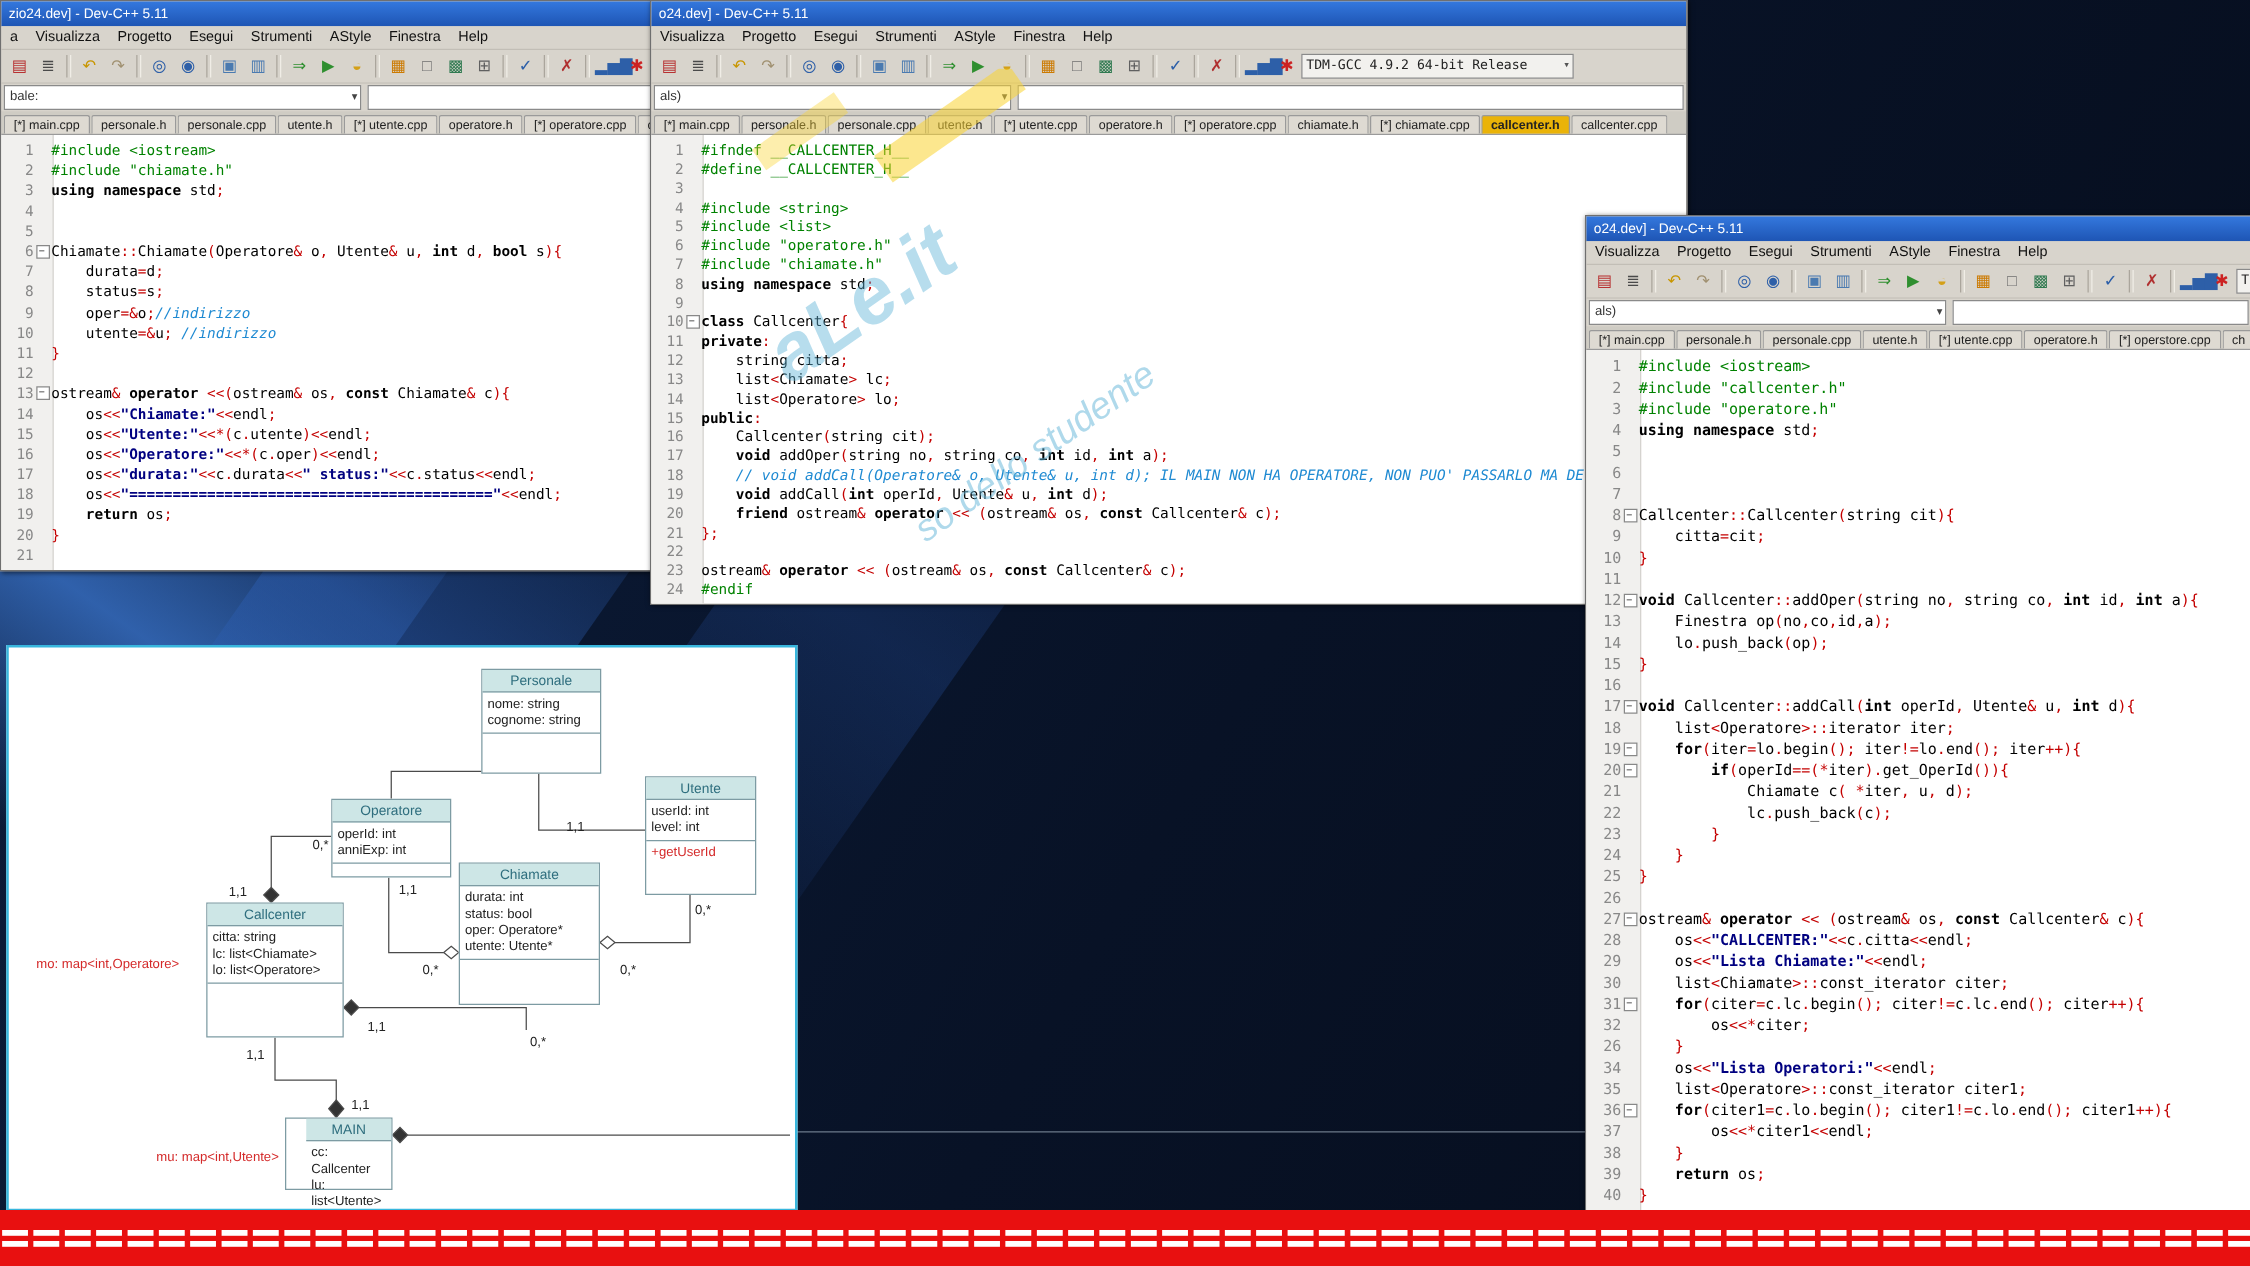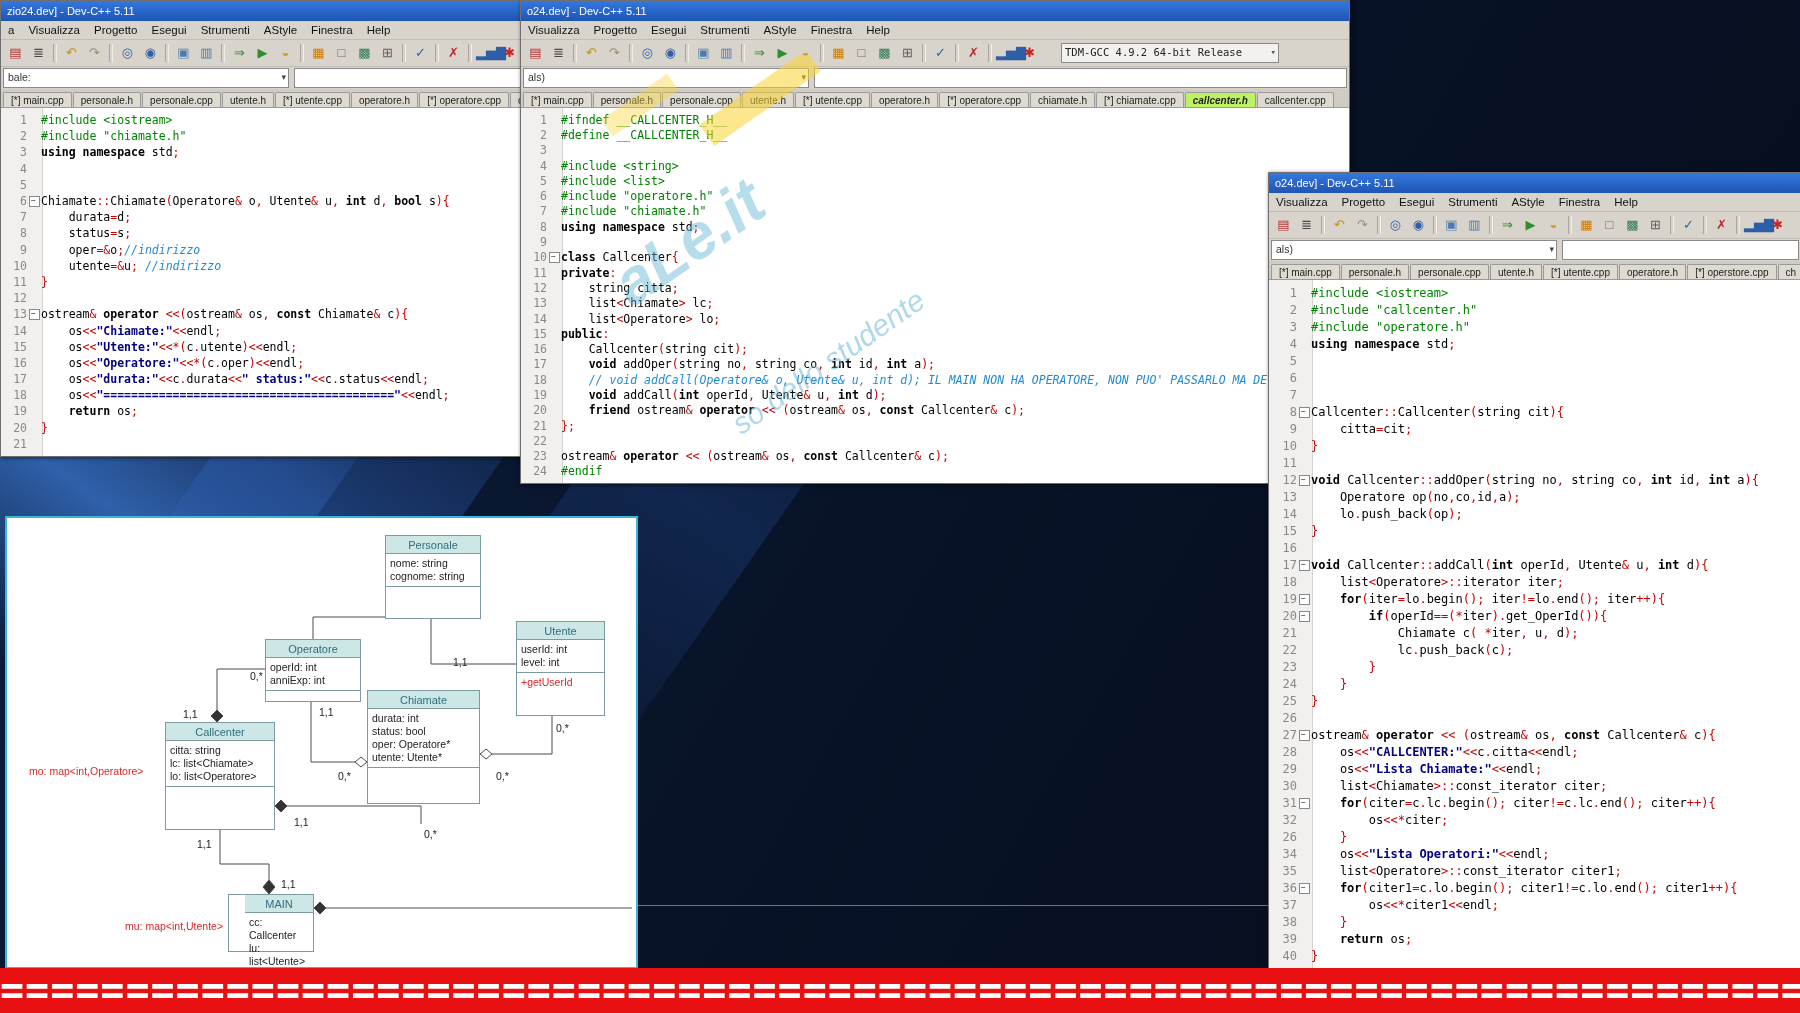--- a/index.html
+++ b/index.html
@@ -24,35 +24,35 @@
     white-space:nowrap;overflow:hidden;}
   .menubar{height:18px;flex:none;display:flex;align-items:center;background:#d8d4cc;
     border-bottom:1px solid #c2beb6;overflow:hidden;}
   .mitem{font-size:11.5px;color:#111;padding:2px 7px;white-space:nowrap;cursor:default;}
   .toolbar{height:26px;flex:none;display:flex;align-items:center;padding-left:3px;
     background:#d8d4cc;border-bottom:1px solid #c2beb6;overflow:hidden;}
   .tbico{width:21px;height:20px;text-align:center;line-height:20px;font-size:13px;
     flex:none;border:1px solid transparent;}
   .tbsep{width:2px;height:18px;margin:0 3px;border-left:1px solid #aaa59c;
     border-right:1px solid #f0ede6;flex:none;}
-  .tbcombo{flex:none;margin-left:20px;width:210px;height:18px;background:#f2f1ee;
+  .tbcombo{flex:none;margin-left:0;width:210px;height:18px;background:#f2f1ee;
     border:1px solid #8a8a8a;font-size:10.5px;line-height:17px;padding:0 3px;
     color:#222;white-space:nowrap;overflow:hidden;position:relative;font-family:"DejaVu Sans Mono",monospace;}
   .combo-arrow{position:absolute;right:2px;top:0;font-size:9px;color:#555;}
   .comborow{height:22px;flex:none;display:flex;align-items:center;gap:5px;
     padding:0 2px;background:#d8d4cc;overflow:hidden;}
   .combo{height:18px;background:#fff;border:1px solid #8a8a8a;font-size:10.5px;
     line-height:17px;color:#333;padding:0 4px;position:relative;overflow:hidden;flex:none;}
   .combo .combo-arrow{color:#444;}
   .tabsrow{height:18px;flex:none;display:flex;align-items:flex-end;background:#cfccc4;
     padding-left:2px;border-bottom:1px solid #9a9a9a;overflow:hidden;}
   .tab{flex:none;font-size:10px;color:#222;background:#dedad2;border:1px solid #9a9a9a;
     border-bottom:none;padding:2px 7px 1px 7px;margin-right:1px;border-radius:2px 2px 0 0;
     white-space:nowrap;}
-  .tab.active{background:#bef264;font-weight:bold;font-style:italic;}
+  .tab.active{background:#eab308;font-weight:bold;}
   .editor{flex:1;background:#fff;position:relative;overflow:hidden;}
   .gutterbg{position:absolute;left:0;top:0;bottom:0;background:#f1f0ee;
     border-right:1px solid #d5d3cf;}
   .lines{position:absolute;left:0;top:4px;right:0;}
   .cl{display:flex;align-items:center;white-space:pre;}
   .ln{flex:none;text-align:right;color:#888;font-family:"DejaVu Sans Mono",monospace;}
   .fold{flex:none;width:14px;text-align:center;color:#555;
     font:8px "DejaVu Sans Mono",monospace;}
   .fold.fb{position:relative;}
   .fold.fb::before{content:"";position:absolute;left:2px;top:50%;margin-top:-5px;
@@ -359,21 +359,21 @@
           <div class="cl"><span class="ln">3</span><span class="fold"></span><span class="ct"><span class="tk-d">#include "operatore.h"</span></span></div>
           <div class="cl"><span class="ln">4</span><span class="fold"></span><span class="ct"><span class="tk-k">using namespace</span><span class="tk-n"> std</span><span class="tk-s">;</span></span></div>
           <div class="cl"><span class="ln">5</span><span class="fold"></span><span class="ct"></span></div>
           <div class="cl"><span class="ln">6</span><span class="fold"></span><span class="ct"></span></div>
           <div class="cl"><span class="ln">7</span><span class="fold"></span><span class="ct"></span></div>
           <div class="cl"><span class="ln">8</span><span class="fold fb"></span><span class="ct"><span class="tk-n">Callcenter</span><span class="tk-s">::</span><span class="tk-n">Callcenter</span><span class="tk-s">(</span><span class="tk-n">string cit</span><span class="tk-s">){</span></span></div>
           <div class="cl"><span class="ln">9</span><span class="fold"></span><span class="ct"><span class="tk-n">    citta</span><span class="tk-s">=</span><span class="tk-n">cit</span><span class="tk-s">;</span></span></div>
           <div class="cl"><span class="ln">10</span><span class="fold"></span><span class="ct"><span class="tk-s">}</span></span></div>
           <div class="cl"><span class="ln">11</span><span class="fold"></span><span class="ct"></span></div>
           <div class="cl"><span class="ln">12</span><span class="fold fb"></span><span class="ct"><span class="tk-k">void</span><span class="tk-n"> Callcenter</span><span class="tk-s">::</span><span class="tk-n">addOper</span><span class="tk-s">(</span><span class="tk-n">string no</span><span class="tk-s">,</span><span class="tk-n"> string co</span><span class="tk-s">,</span><span class="tk-k"> int</span><span class="tk-n"> id</span><span class="tk-s">,</span><span class="tk-k"> int</span><span class="tk-n"> a</span><span class="tk-s">){</span></span></div>
-          <div class="cl"><span class="ln">13</span><span class="fold"></span><span class="ct"><span class="tk-n">    Operatore op</span><span class="tk-s">(</span><span class="tk-n">no</span><span class="tk-s">,</span><span class="tk-n">co</span><span class="tk-s">,</span><span class="tk-n">id</span><span class="tk-s">,</span><span class="tk-n">a</span><span class="tk-s">);</span></span></div>
+          <div class="cl"><span class="ln">13</span><span class="fold"></span><span class="ct"><span class="tk-n">    Finestra op</span><span class="tk-s">(</span><span class="tk-n">no</span><span class="tk-s">,</span><span class="tk-n">co</span><span class="tk-s">,</span><span class="tk-n">id</span><span class="tk-s">,</span><span class="tk-n">a</span><span class="tk-s">);</span></span></div>
           <div class="cl"><span class="ln">14</span><span class="fold"></span><span class="ct"><span class="tk-n">    lo</span><span class="tk-s">.</span><span class="tk-n">push_back</span><span class="tk-s">(</span><span class="tk-n">op</span><span class="tk-s">);</span></span></div>
           <div class="cl"><span class="ln">15</span><span class="fold"></span><span class="ct"><span class="tk-s">}</span></span></div>
           <div class="cl"><span class="ln">16</span><span class="fold"></span><span class="ct"></span></div>
           <div class="cl"><span class="ln">17</span><span class="fold fb"></span><span class="ct"><span class="tk-k">void</span><span class="tk-n"> Callcenter</span><span class="tk-s">::</span><span class="tk-n">addCall</span><span class="tk-s">(</span><span class="tk-k">int</span><span class="tk-n"> operId</span><span class="tk-s">,</span><span class="tk-n"> Utente</span><span class="tk-s">&amp;</span><span class="tk-n"> u</span><span class="tk-s">,</span><span class="tk-k"> int</span><span class="tk-n"> d</span><span class="tk-s">){</span></span></div>
           <div class="cl"><span class="ln">18</span><span class="fold"></span><span class="ct"><span class="tk-n">    list</span><span class="tk-s">&lt;</span><span class="tk-n">Operatore</span><span class="tk-s">&gt;::</span><span class="tk-n">iterator iter</span><span class="tk-s">;</span></span></div>
           <div class="cl"><span class="ln">19</span><span class="fold fb"></span><span class="ct"><span class="tk-k">    for</span><span class="tk-s">(</span><span class="tk-n">iter</span><span class="tk-s">=</span><span class="tk-n">lo</span><span class="tk-s">.</span><span class="tk-n">begin</span><span class="tk-s">(); </span><span class="tk-n">iter</span><span class="tk-s">!=</span><span class="tk-n">lo</span><span class="tk-s">.</span><span class="tk-n">end</span><span class="tk-s">(); </span><span class="tk-n">iter</span><span class="tk-s">++){</span></span></div>
           <div class="cl"><span class="ln">20</span><span class="fold fb"></span><span class="ct"><span class="tk-k">        if</span><span class="tk-s">(</span><span class="tk-n">operId</span><span class="tk-s">==(*</span><span class="tk-n">iter</span><span class="tk-s">).</span><span class="tk-n">get_OperId</span><span class="tk-s">()){</span></span></div>
           <div class="cl"><span class="ln">21</span><span class="fold"></span><span class="ct"><span class="tk-n">            Chiamate c</span><span class="tk-s">( *</span><span class="tk-n">iter</span><span class="tk-s">,</span><span class="tk-n"> u</span><span class="tk-s">,</span><span class="tk-n"> d</span><span class="tk-s">);</span></span></div>
           <div class="cl"><span class="ln">22</span><span class="fold"></span><span class="ct"><span class="tk-n">            lc</span><span class="tk-s">.</span><span class="tk-n">push_back</span><span class="tk-s">(</span><span class="tk-n">c</span><span class="tk-s">);</span></span></div>
           <div class="cl"><span class="ln">23</span><span class="fold"></span><span class="ct"><span class="tk-s">        }</span></span></div>

